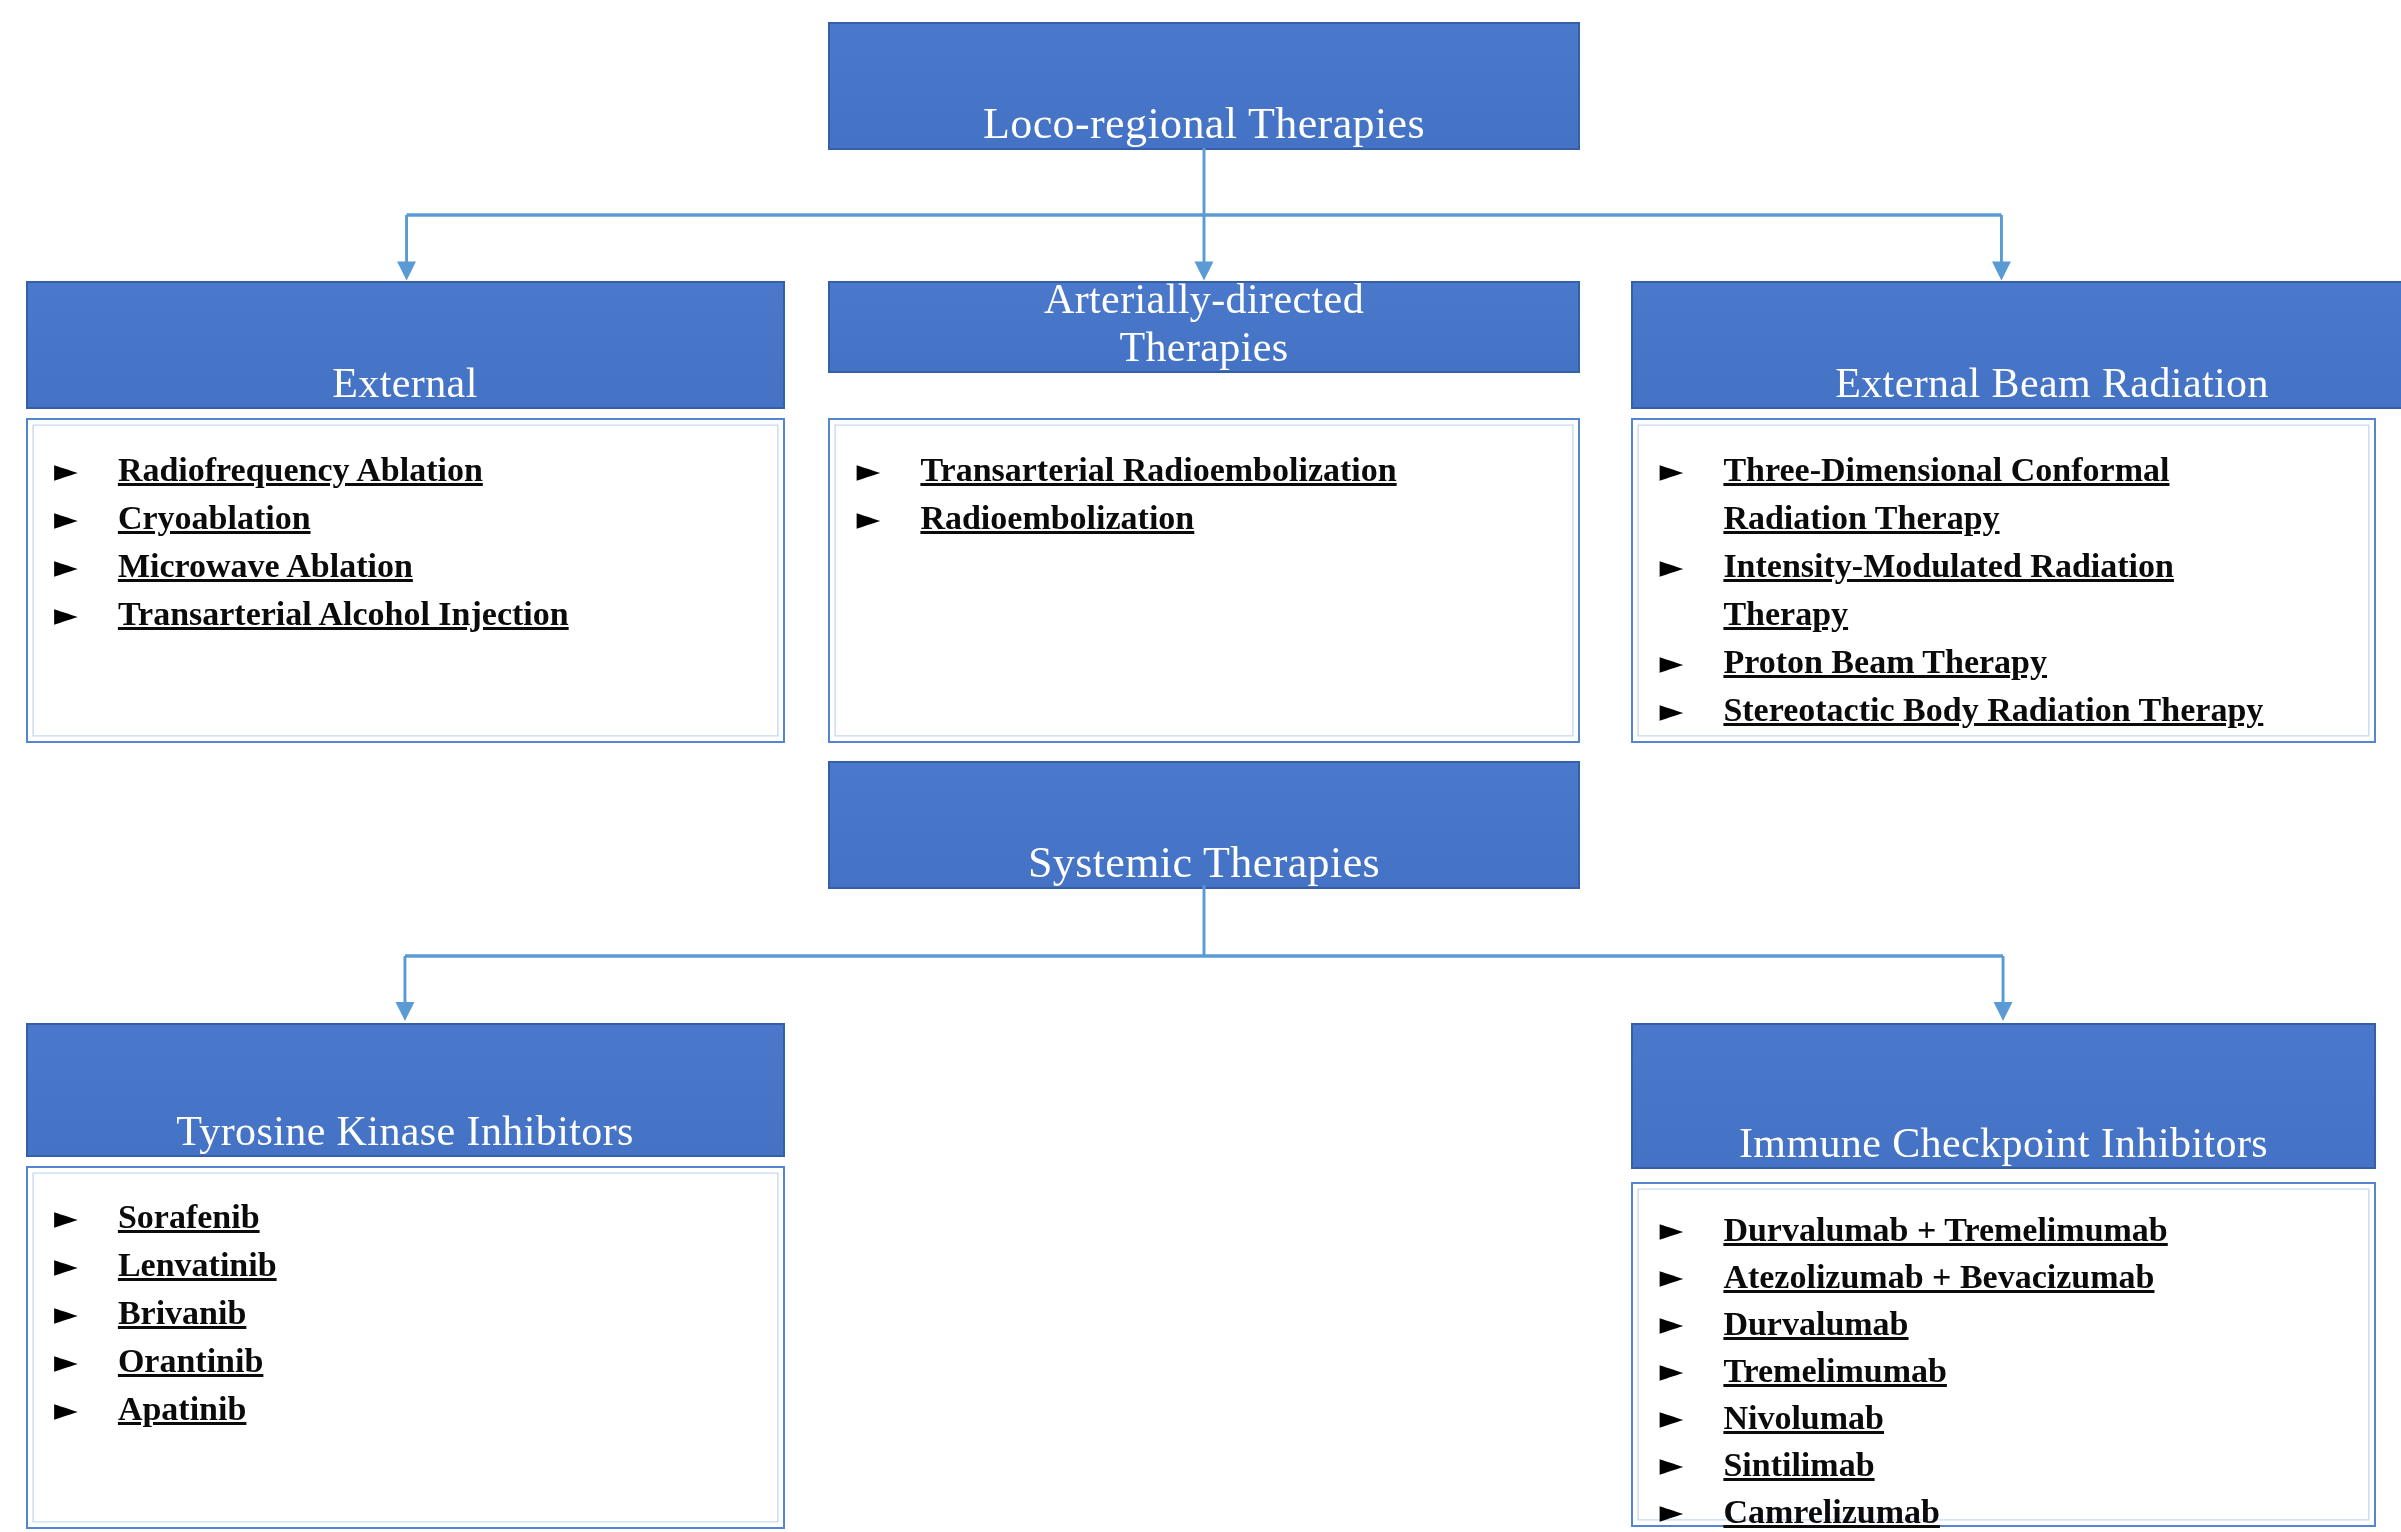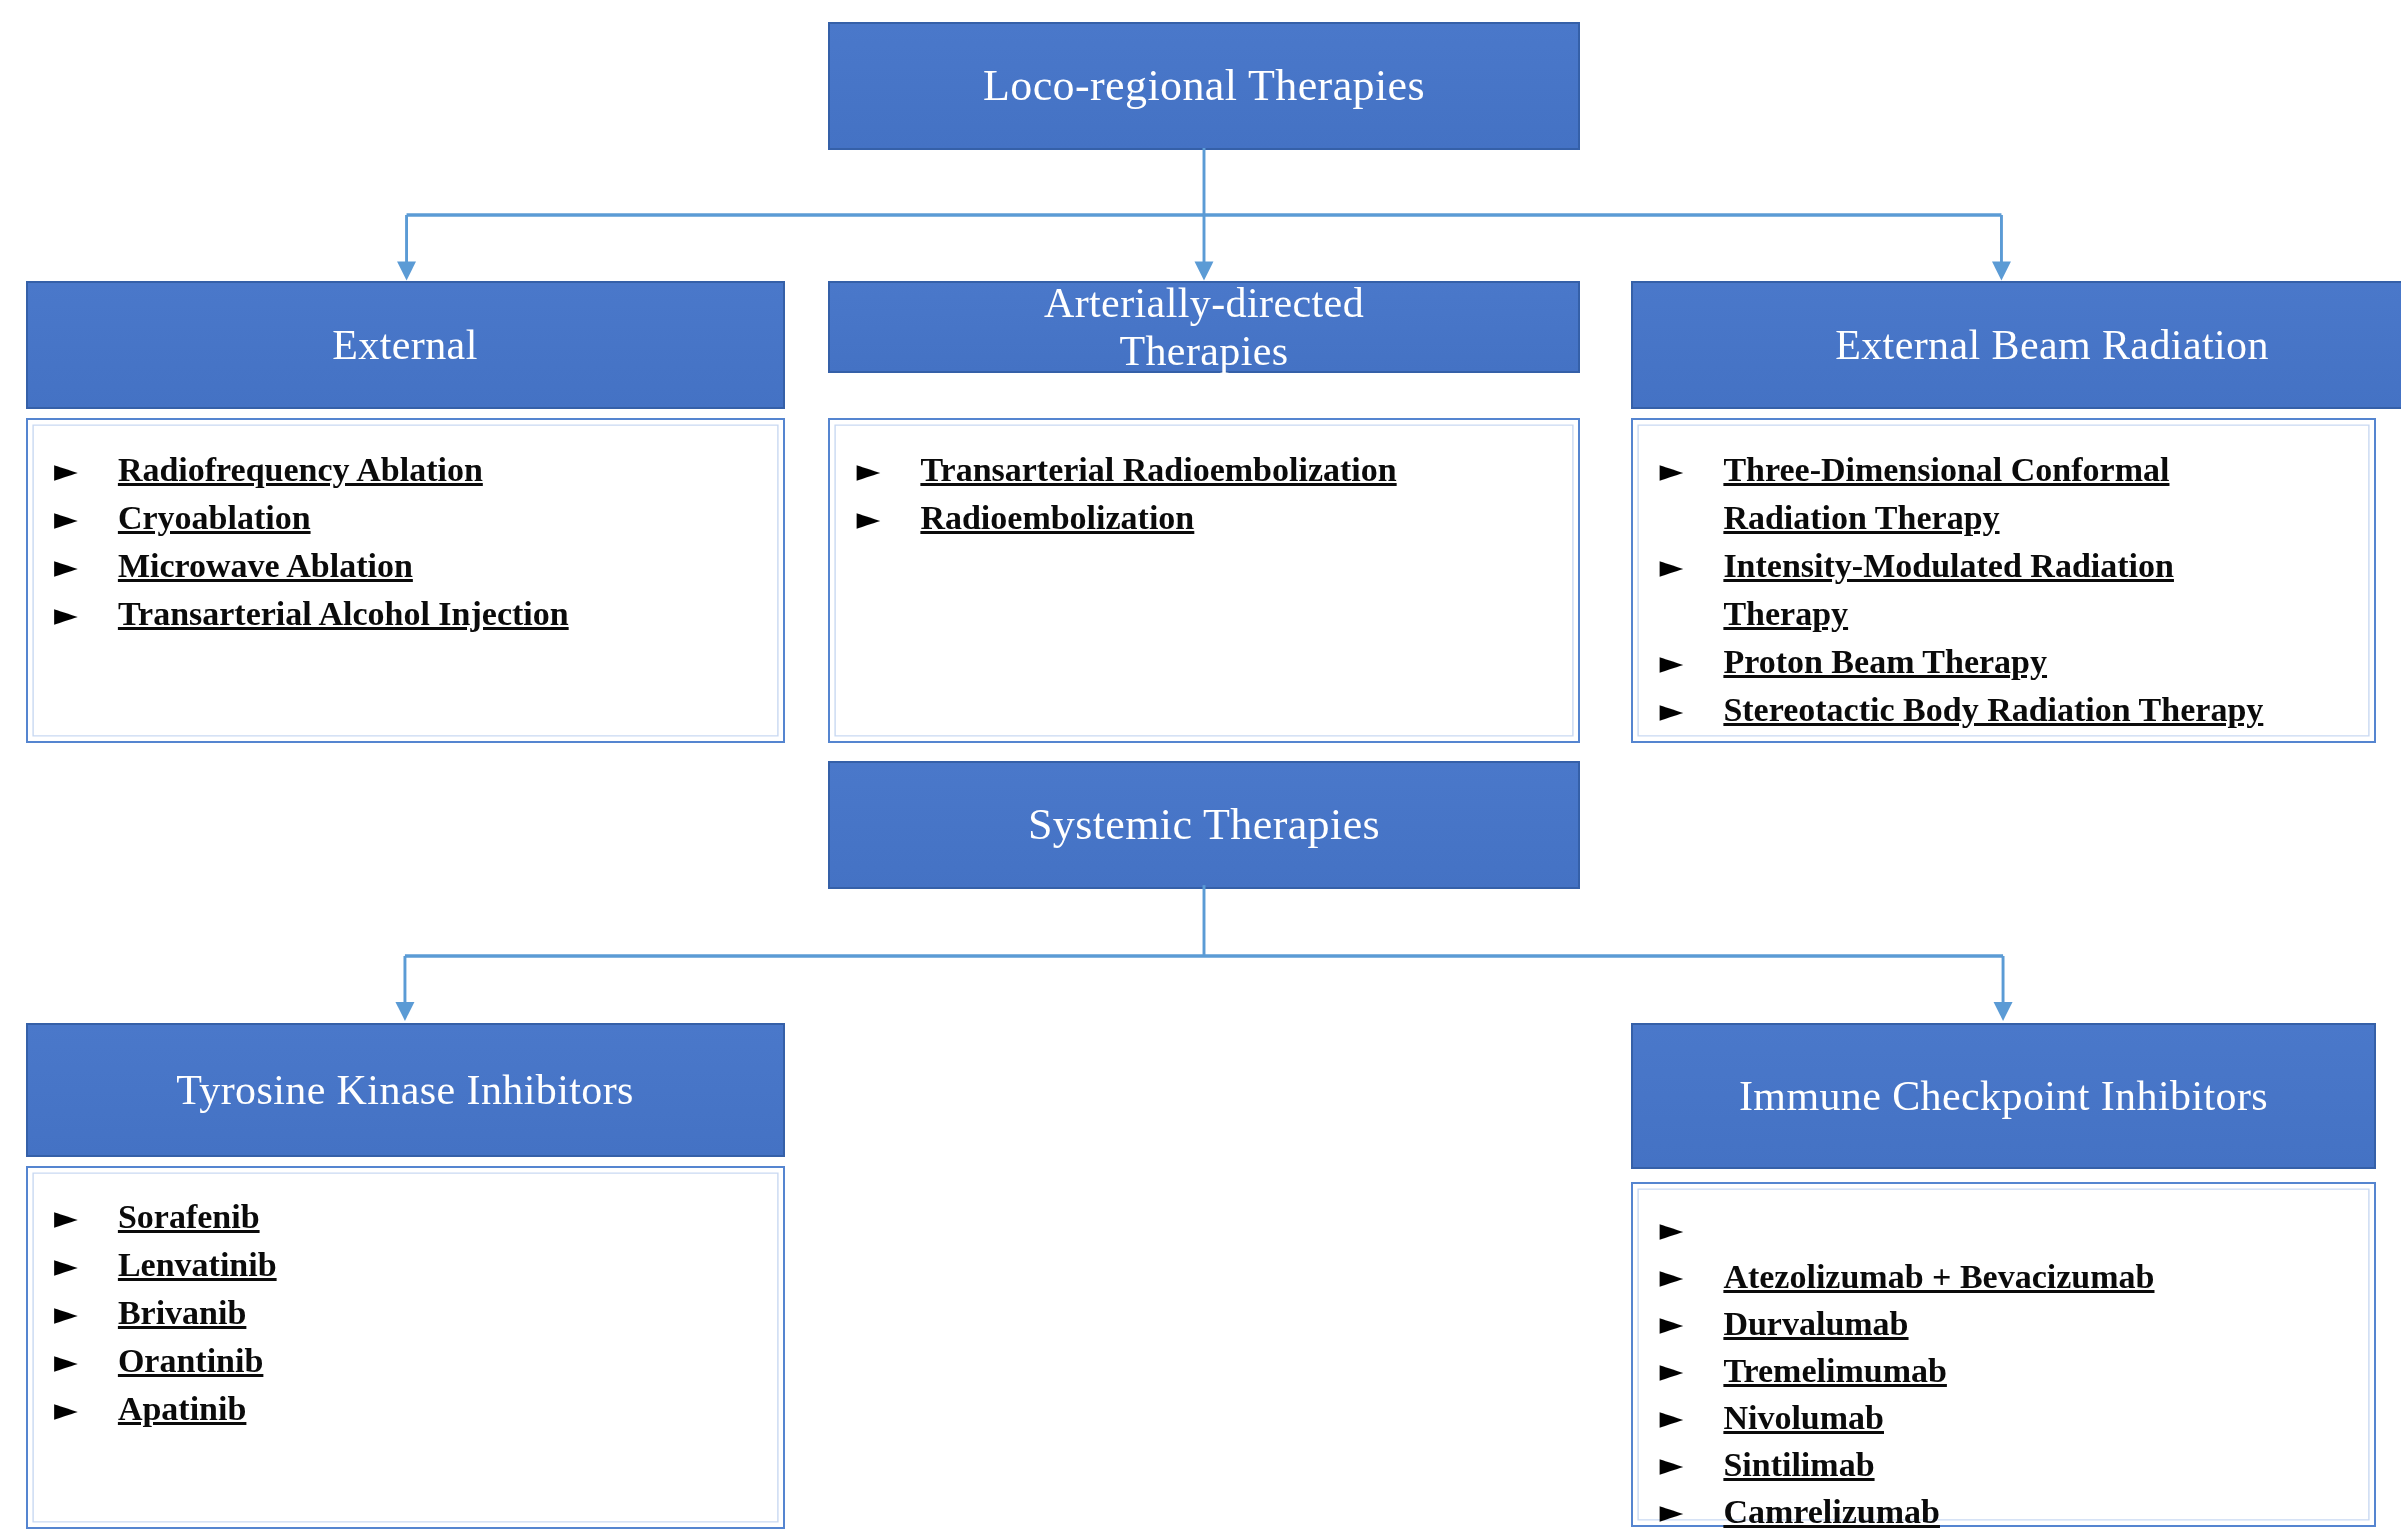--- a/index.html
+++ b/index.html
@@ -11,21 +11,21 @@
     font-family:"Liberation Serif","DejaVu Serif",serif;
     overflow:hidden;
   }
   
   .hdr{
     position:absolute;
     background:linear-gradient(#4a78ca,#4472c4);
     border:2.9px solid #3560a8;
     box-sizing:border-box;
     display:flex;
-    align-items:center;
+    align-items:flex-end;
     justify-content:center;
     text-align:center;
   }
   .hdr .hdr-title{
     color:#ffffff;
     font-size:44px;
     line-height:48px;
     white-space:pre-line;
     letter-spacing:0.4px;
   }
@@ -212,20 +212,21 @@
       <span class="item-text">Apatinib</span>
     </div>
   </div>
 
   <div class="hdr small pos-ici-h">
     <span class="hdr-title">Immune Checkpoint Inhibitors</span>
   </div>
   <div class="lst ici pos-ici-l">
     <div class="item">
       <span class="bullet">►</span>
+      <span class="item-text">Durvalumab + Tremelimumab</span>
     </div>
     <div class="item">
       <span class="bullet">►</span>
       <span class="item-text">Atezolizumab + Bevacizumab</span>
     </div>
     <div class="item">
       <span class="bullet">►</span>
       <span class="item-text">Durvalumab</span>
     </div>
     <div class="item">

